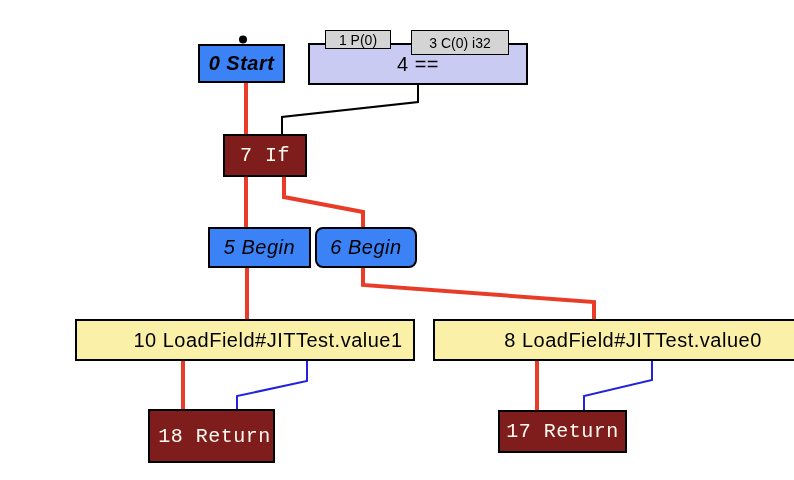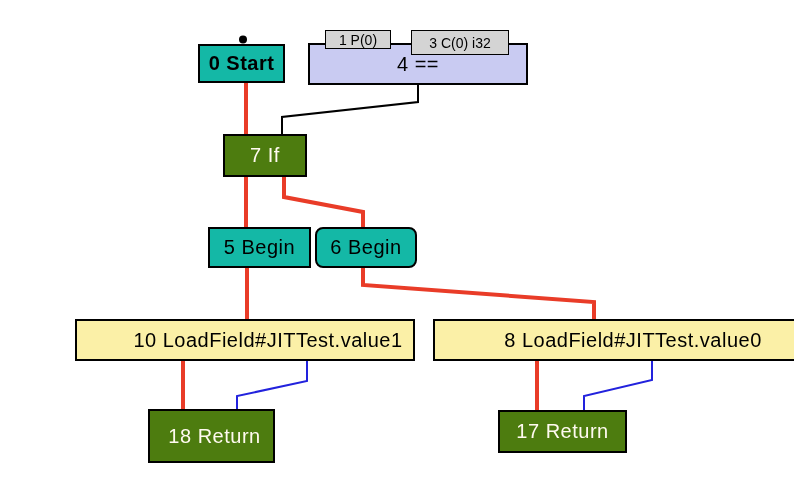--- a/index.html
+++ b/index.html
@@ -6,22 +6,22 @@
   .canvas{
     position:relative;width:794px;height:480px;background:#ffffff;
     font-family:"Liberation Sans",sans-serif;overflow:hidden;
   }
   .edges{position:absolute;left:0;top:0;z-index:1;}
   .node{
     position:absolute;z-index:2;box-sizing:border-box;
     border:2px solid #000;display:flex;align-items:center;justify-content:center;
     font-size:20px;letter-spacing:0.5px;color:#000;white-space:nowrap;
   }
-  .node.control{background:#14b8a6;}
-  .node.terminal{background:#4d7c0f;color:#FFFAF0;}
+  .node.control{background:#3b82f6;font-style:italic;}
+  .node.terminal{background:#7f1d1d;color:#FFFAF0;font-family:Liberation Mono, monospace;}
   .node.memory{background:#FBF0A7;}
   .node.compare{background:#C9CBF2;}
   .node.start-node{font-weight:bold;}
   .slot{
     position:absolute;z-index:3;box-sizing:border-box;
     border:1.5px solid #000;background:#D4D4D4;
     display:flex;align-items:center;justify-content:center;
     font-size:14px;line-height:1;color:#000;white-space:nowrap;
   }
   

